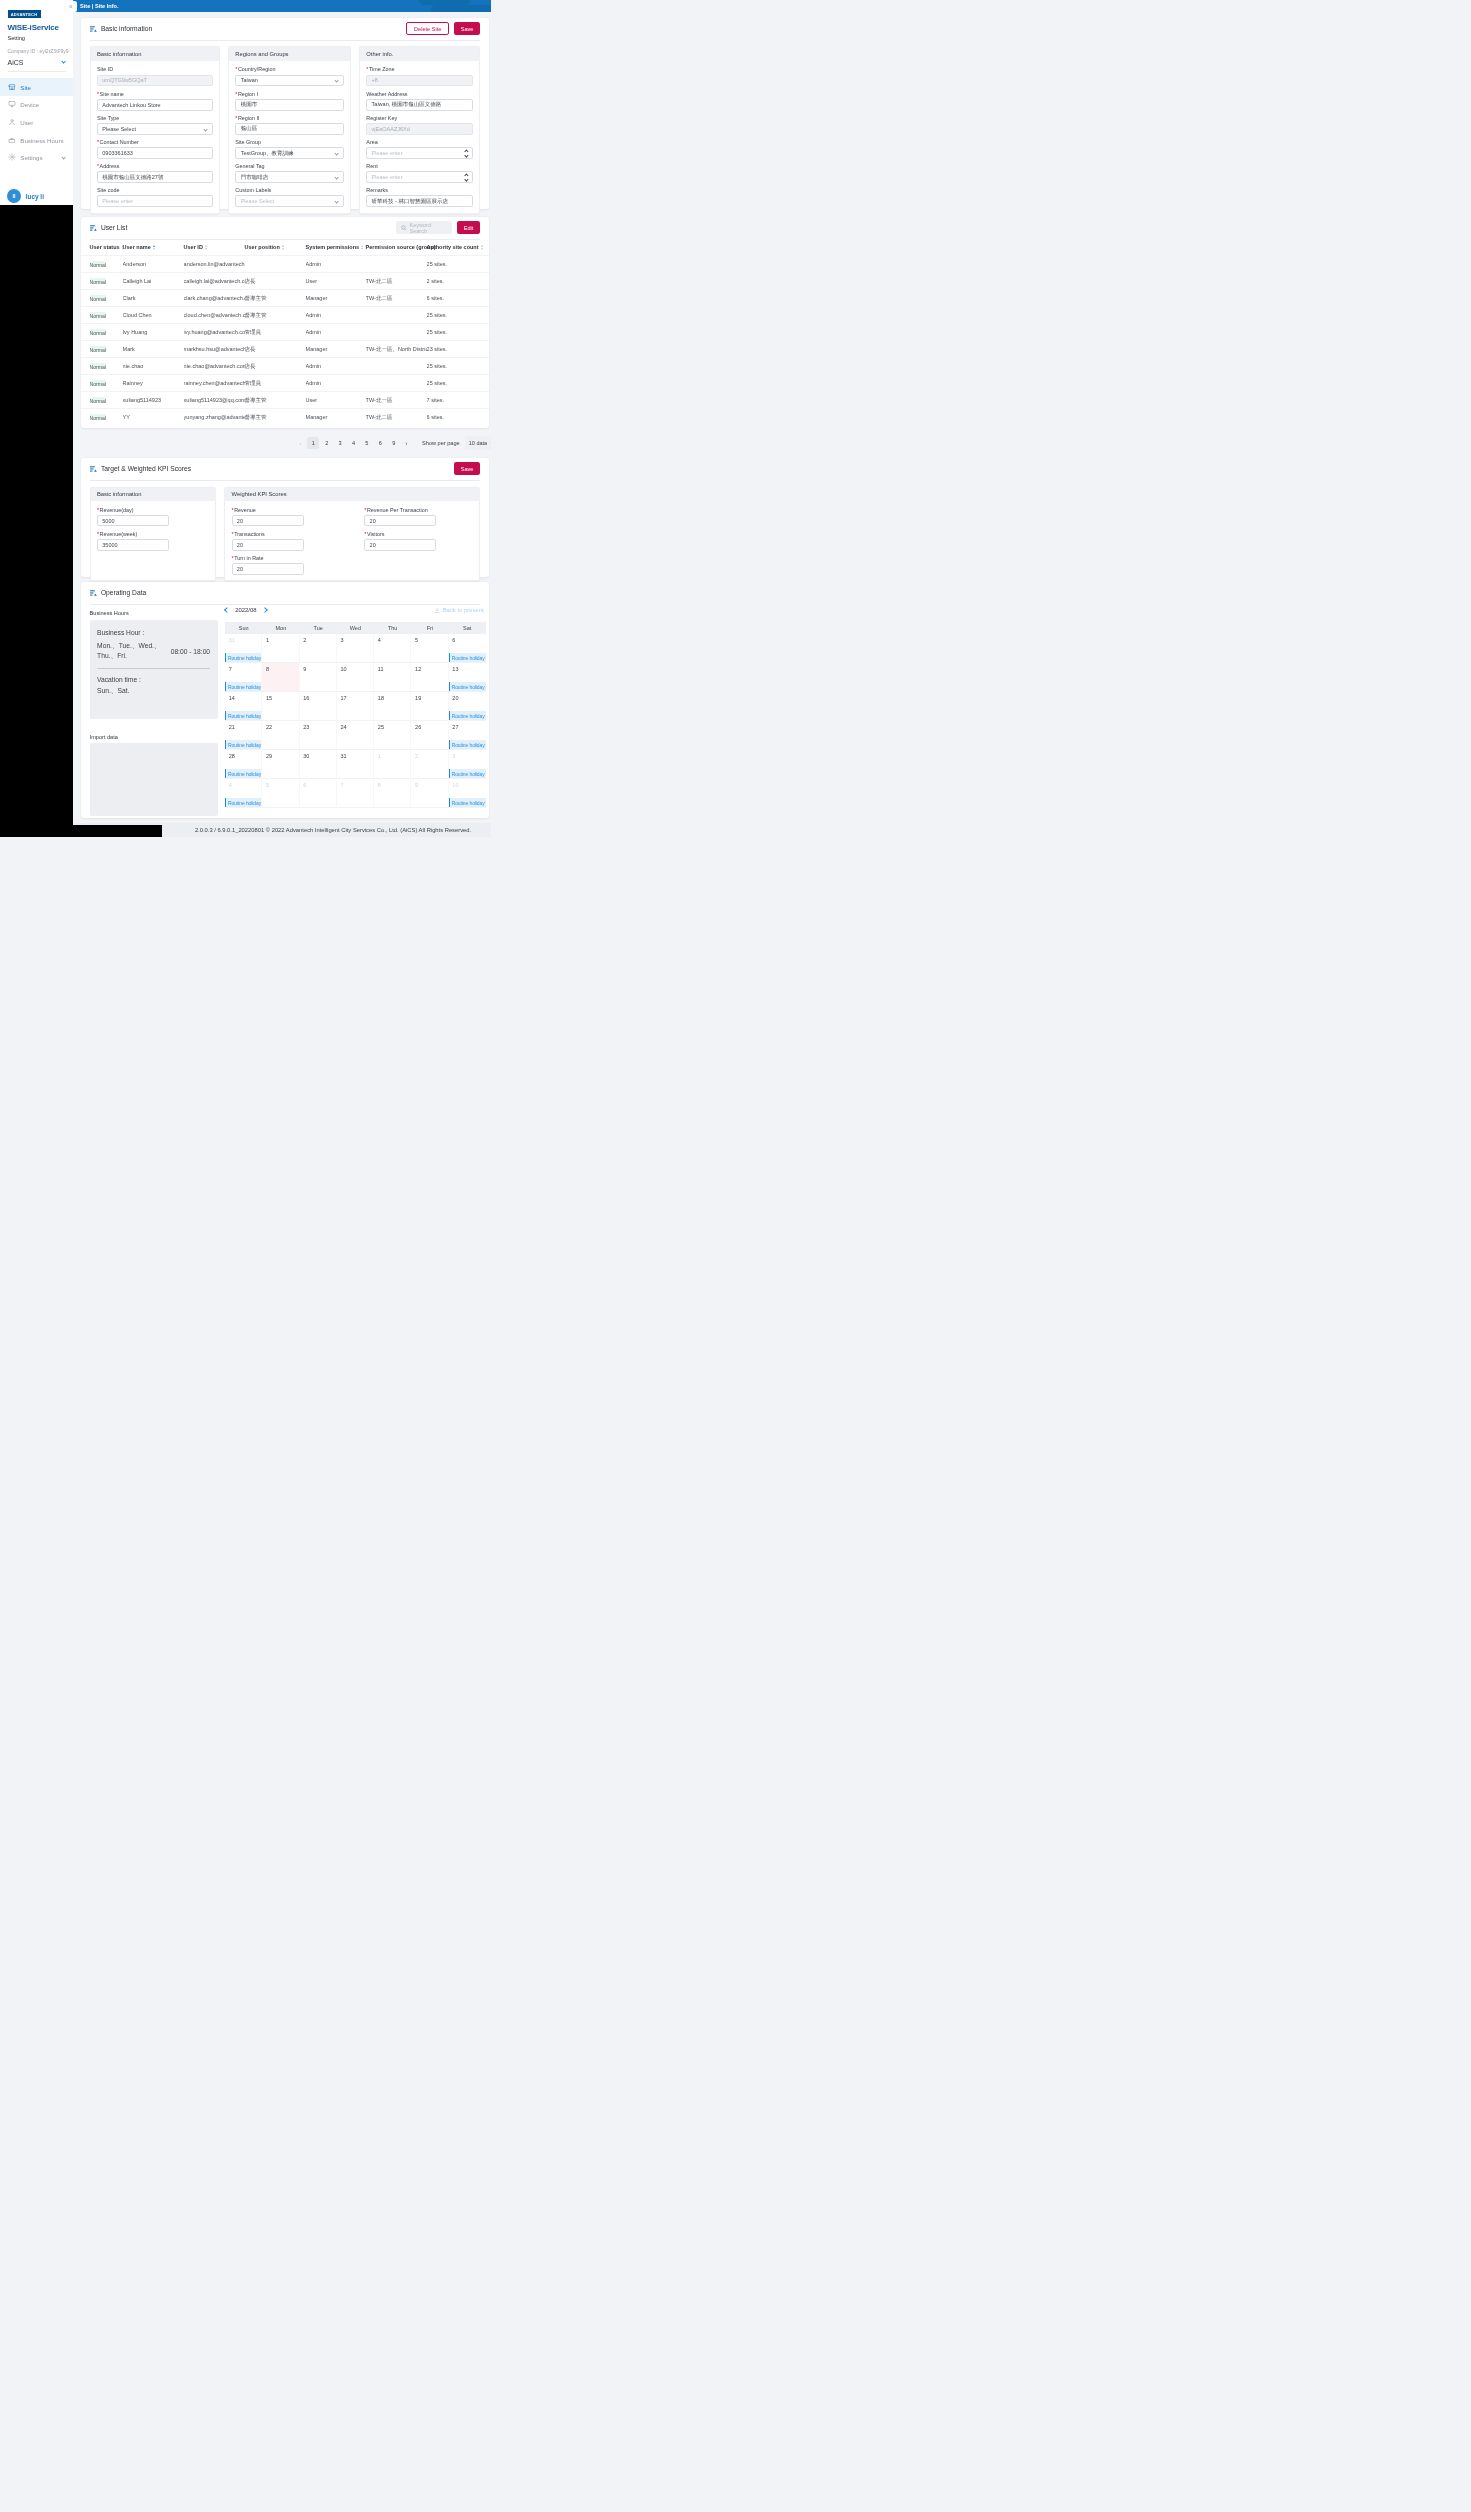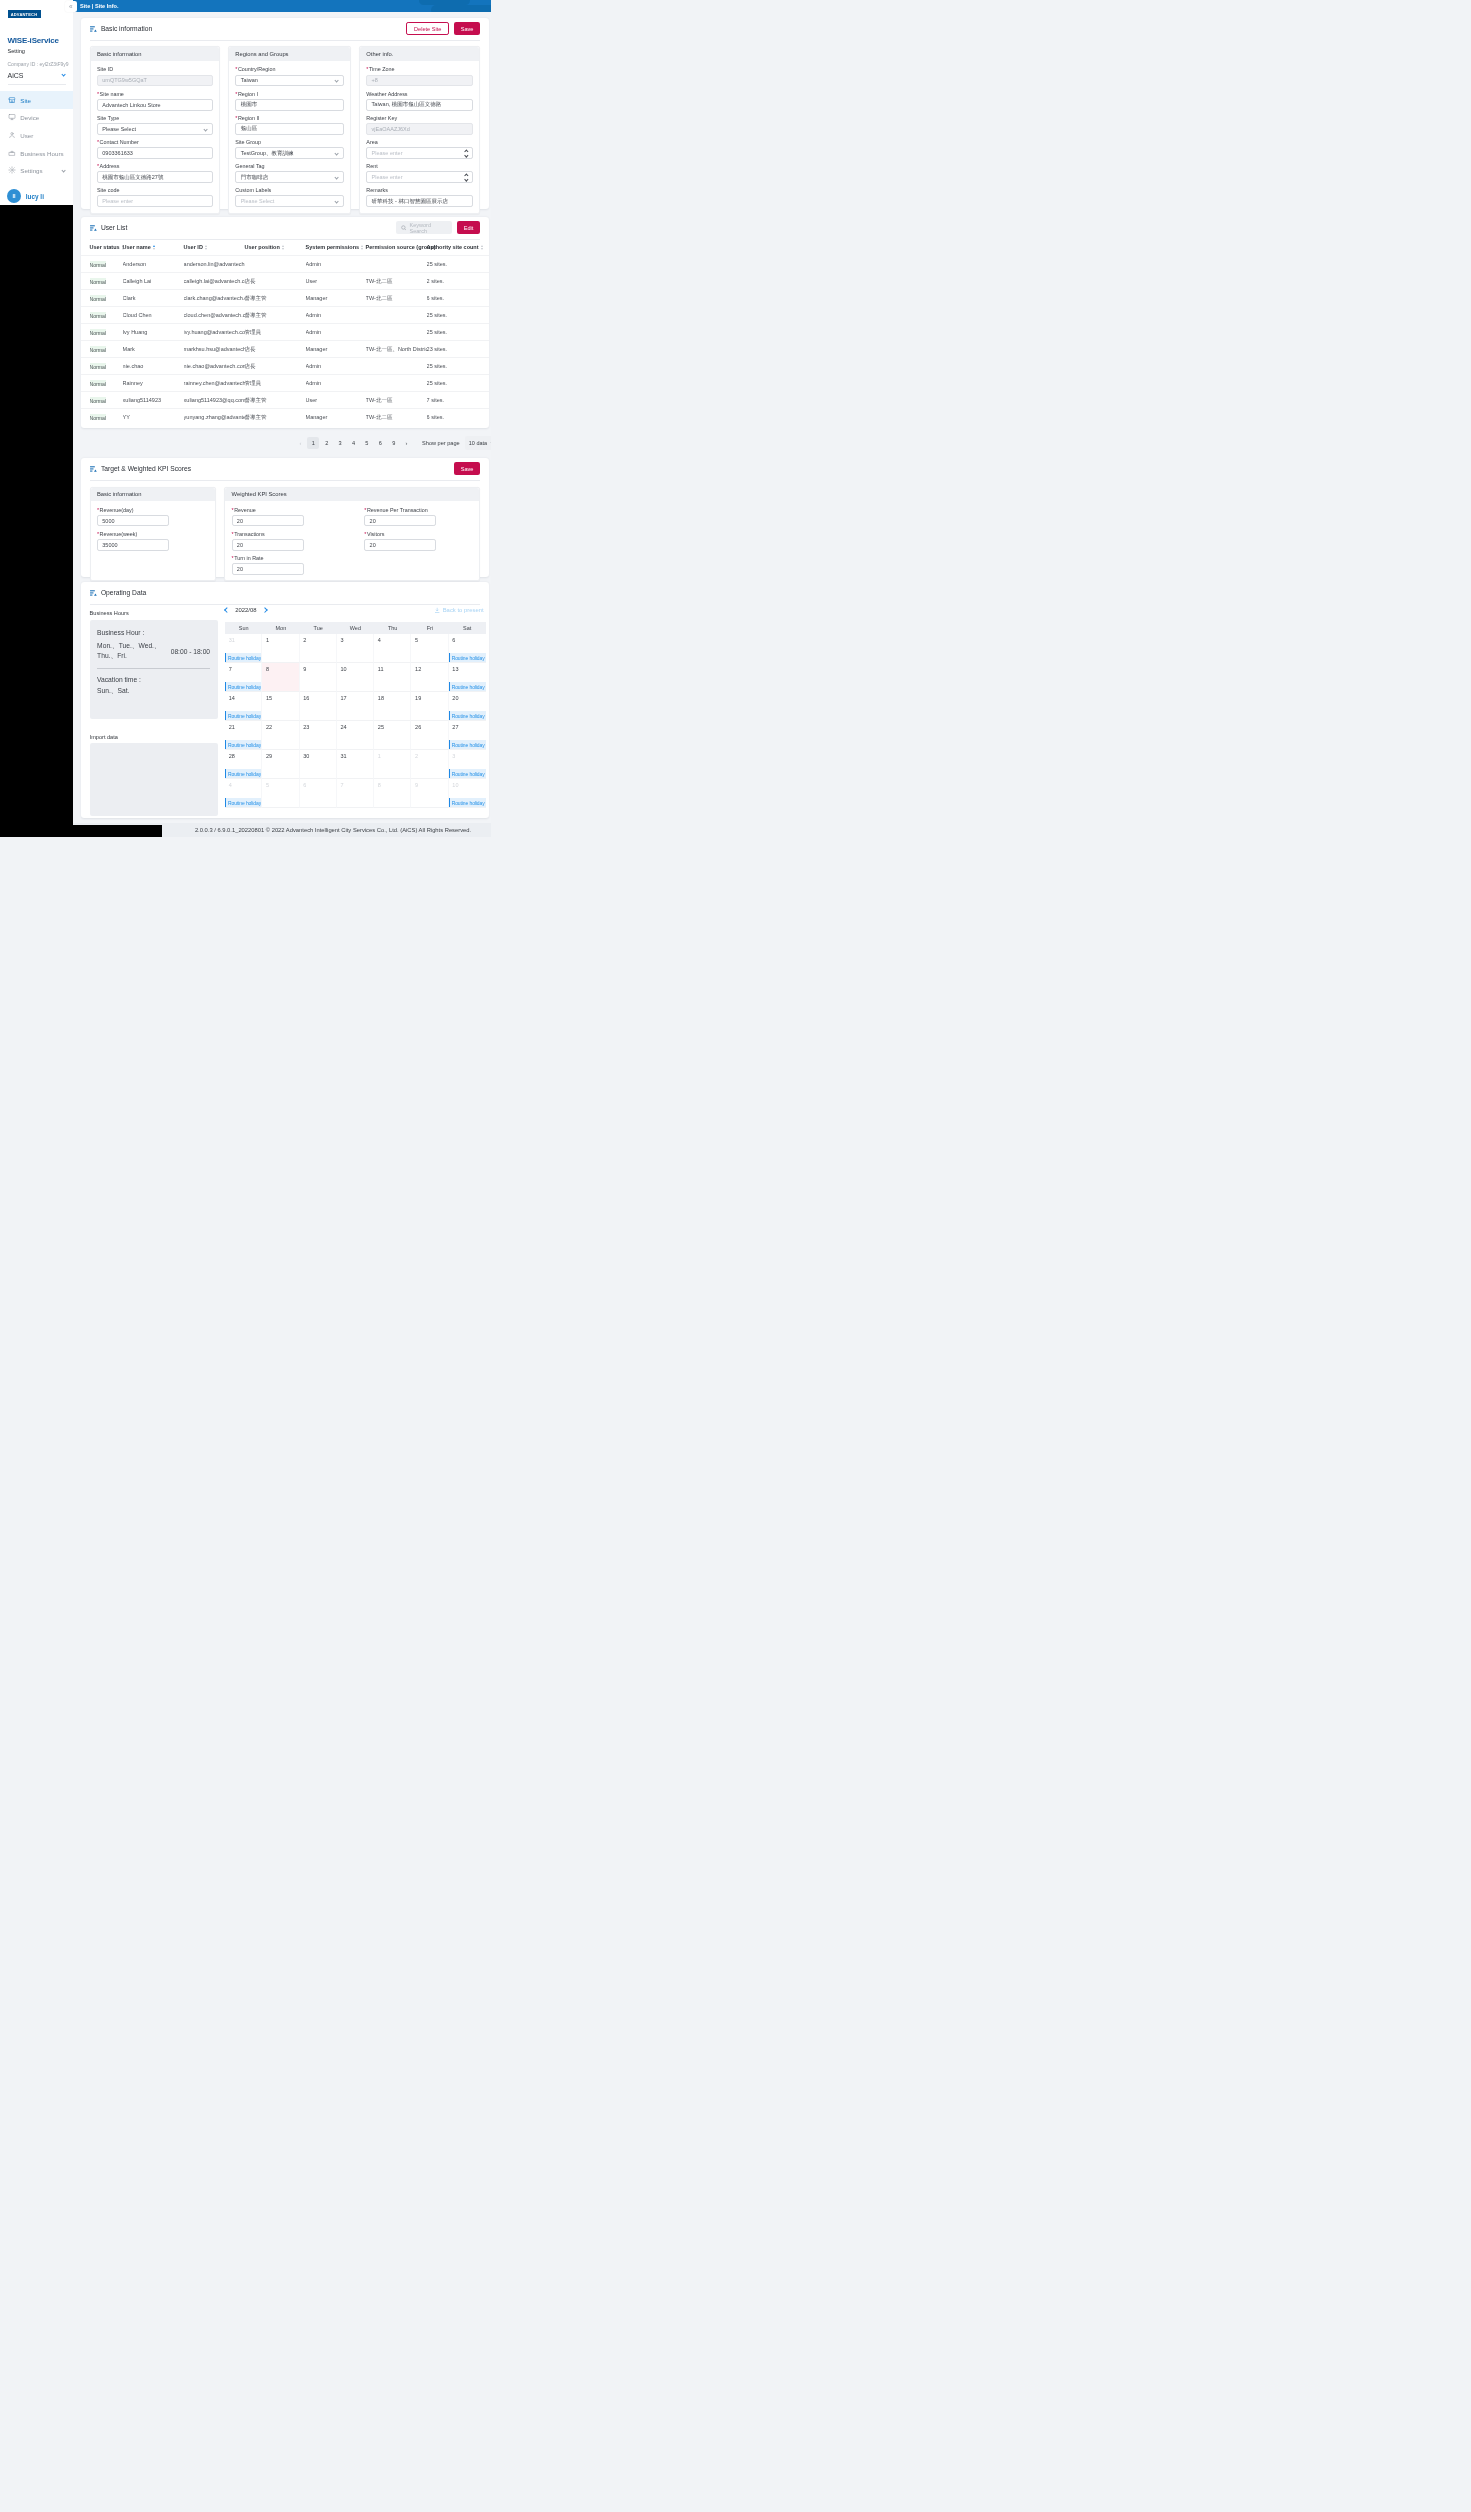--- a/index.html
+++ b/index.html
@@ -3,21 +3,21 @@
 <meta charset="utf-8">
 <style>
   * { margin:0; padding:0; box-sizing:border-box; }
   html,body { width:491px; height:837px; }
   body { position:relative; overflow:hidden; background:#f1f3f6; font-family:"Liberation Sans",sans-serif; color:#33373e; }
 
   
   .sidebar { position:absolute; left:0; top:0; width:73px; height:100%; background:#fff; z-index:5; }
   .side-pad { padding:7.5px 7.5px 0 7.5px; }
   .logo-badge { display:inline-block; background:#00508f; color:#fff; font-size:4px; font-weight:bold; padding:1.1px 3.2px; letter-spacing:0.2px; }
-  .logo-title { color:#15599c; font-weight:bold; font-size:8px; margin-top:18px; letter-spacing:-0.2px; }
+  .logo-title { color:#15599c; font-weight:bold; font-size:8px; margin-top:5px; letter-spacing:-0.2px; }
   .subtitle { font-size:5.6px; color:#1f2329; margin-top:3.2px; }
   .company-id { font-size:5px; color:#9aa0a8; margin-top:7.5px; white-space:nowrap; }
   .org-row { display:flex; justify-content:space-between; align-items:center; margin:4.3px 0 0 0; padding-bottom:5.4px; border-bottom:0.5px solid #e8eaee; font-size:7px; color:#2e3238; }
   .chev { width:3.2px; height:3.2px; border-right:0.8px solid #9aa0a8; border-bottom:0.8px solid #9aa0a8; transform:rotate(45deg); display:inline-block; }
   .chev.blue { border-color:#1e88e5; }
   .menu { margin-top:6.4px; }
   .mi { height:17.7px; display:flex; align-items:center; padding:0 7.5px; gap:4.8px; color:#8d939c; font-size:6.2px; cursor:pointer; }
   .mi svg { flex:0 0 auto; }
   .mi.active { background:#e8f3fc; color:#1a7bc4; }
   .mi .mi-chev { margin-left:auto; }

